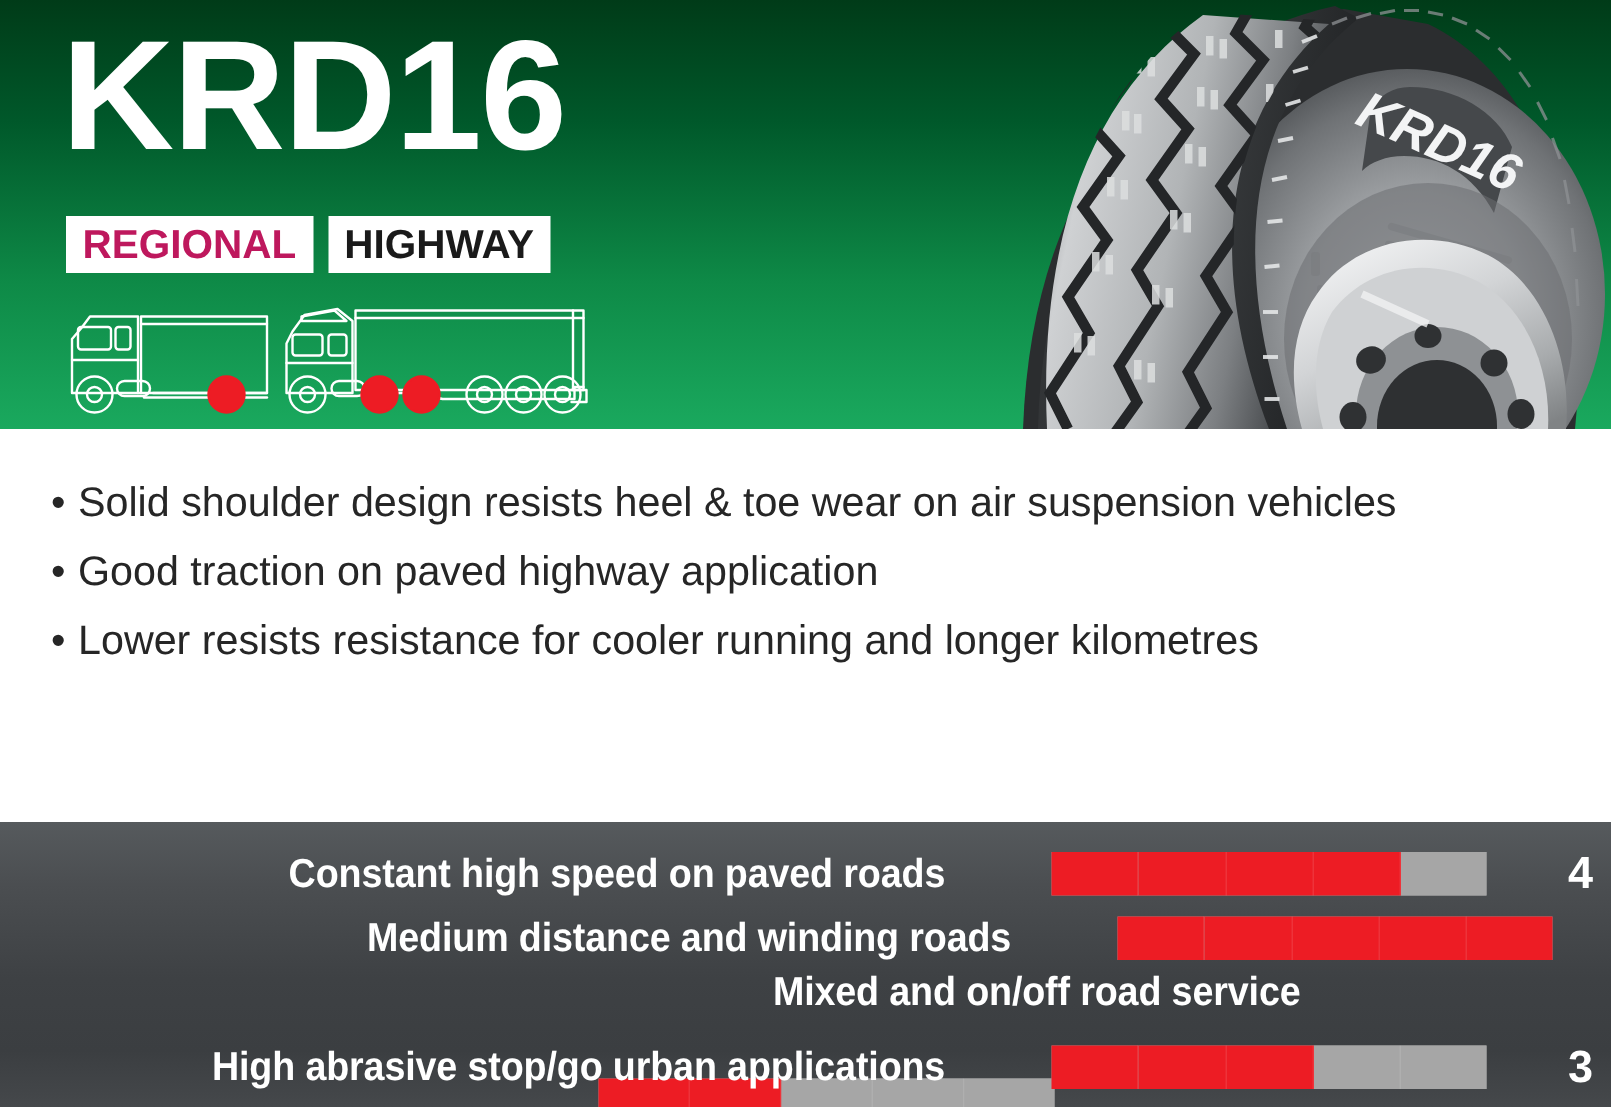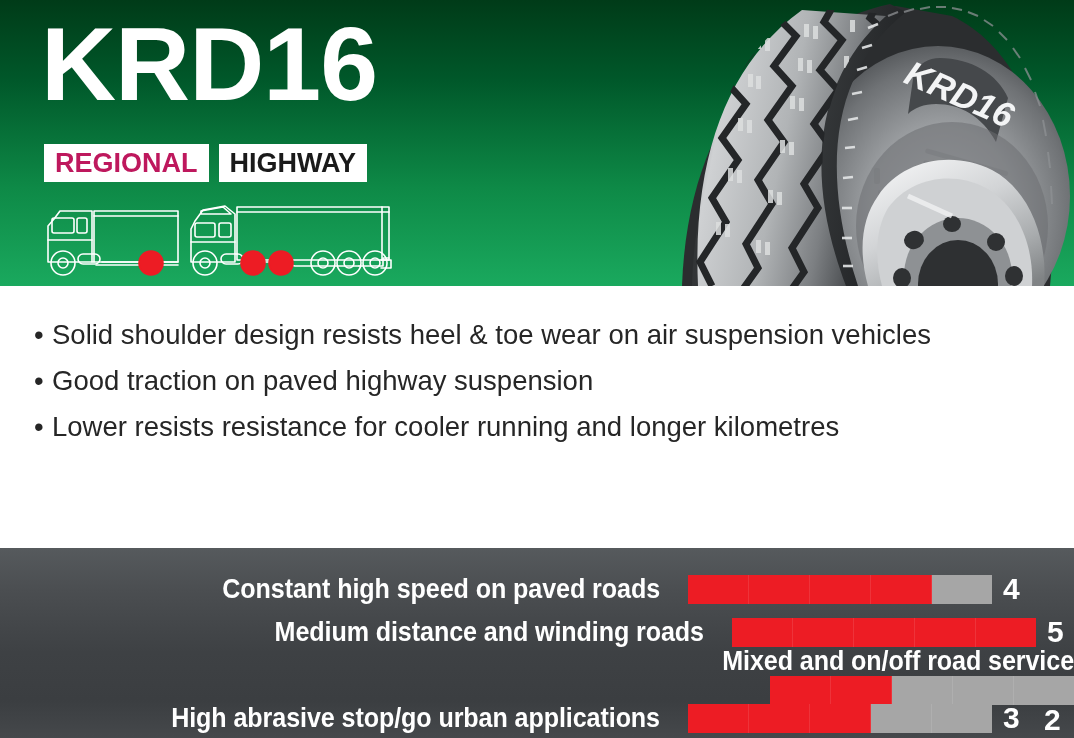--- a/index.html
+++ b/index.html
@@ -106,21 +106,22 @@
     width: 1074px; height: 190px;
     background: linear-gradient(to bottom, #565a5d 0%, #4b4e51 22%, #3e4144 55%, #3b3e41 80%, #45484b 100%);
     overflow: hidden;
   }
   .rating-row {
     position: absolute;
     left: 0;
     width: 1074px;
     height: 43px;
     display: flex;
-    align-items: flex-end;
+    align-items: center;
+    gap: 43px;
   }
   .rating-label {
     width: 660px;
     text-align: right;
     color: #ffffff;
     font-size: 27px;
     font-weight: bold;
     line-height: 29px;
     white-space: nowrap;
     transform: scaleX(0.93);
@@ -357,21 +358,21 @@
   </div>
 
   <div class="features">
     <ul class="feature-list">
       <li class="feature-item">
         <span class="bullet">•</span>
         <span>Solid shoulder design resists heel &amp; toe wear on air suspension vehicles</span>
       </li>
       <li class="feature-item">
         <span class="bullet">•</span>
-        <span>Good traction on paved highway suspension</span>
+        <span>Good traction on paved highway application</span>
       </li>
       <li class="feature-item">
         <span class="bullet">•</span>
         <span>Lower resists resistance for cooler running and longer kilometres</span>
       </li>
     </ul>
   </div>
 
   <div class="ratings">
 

